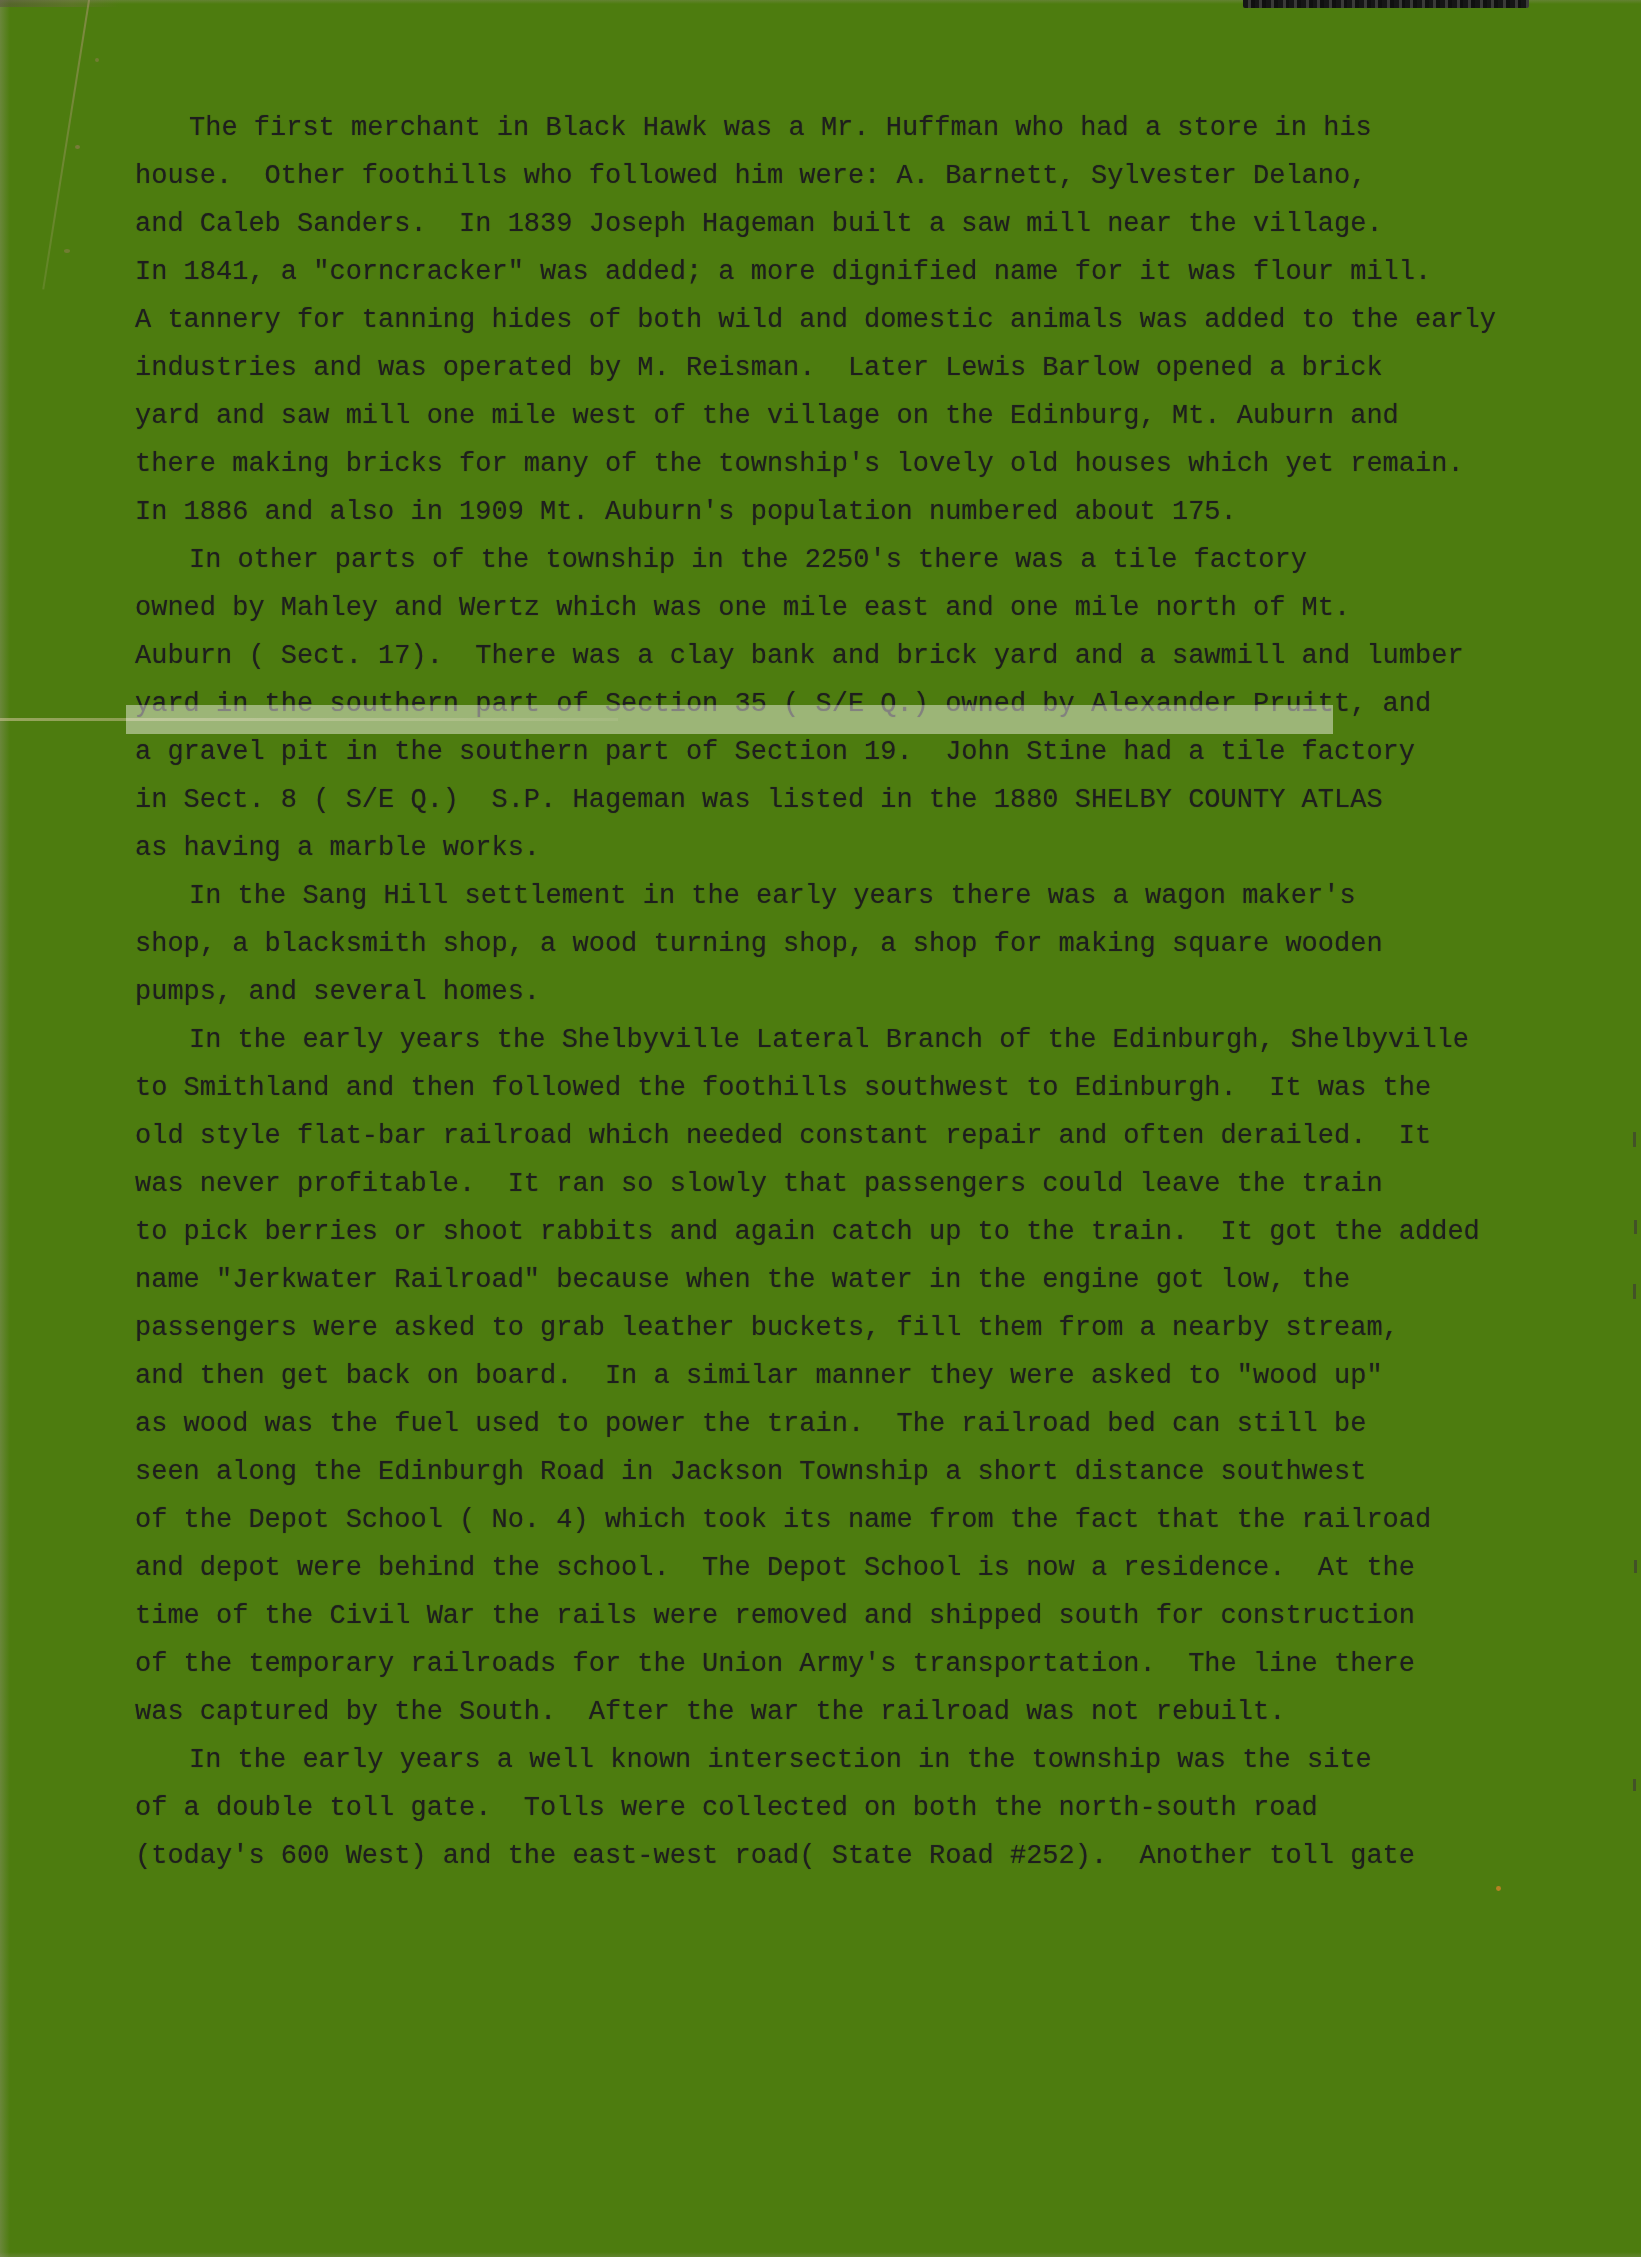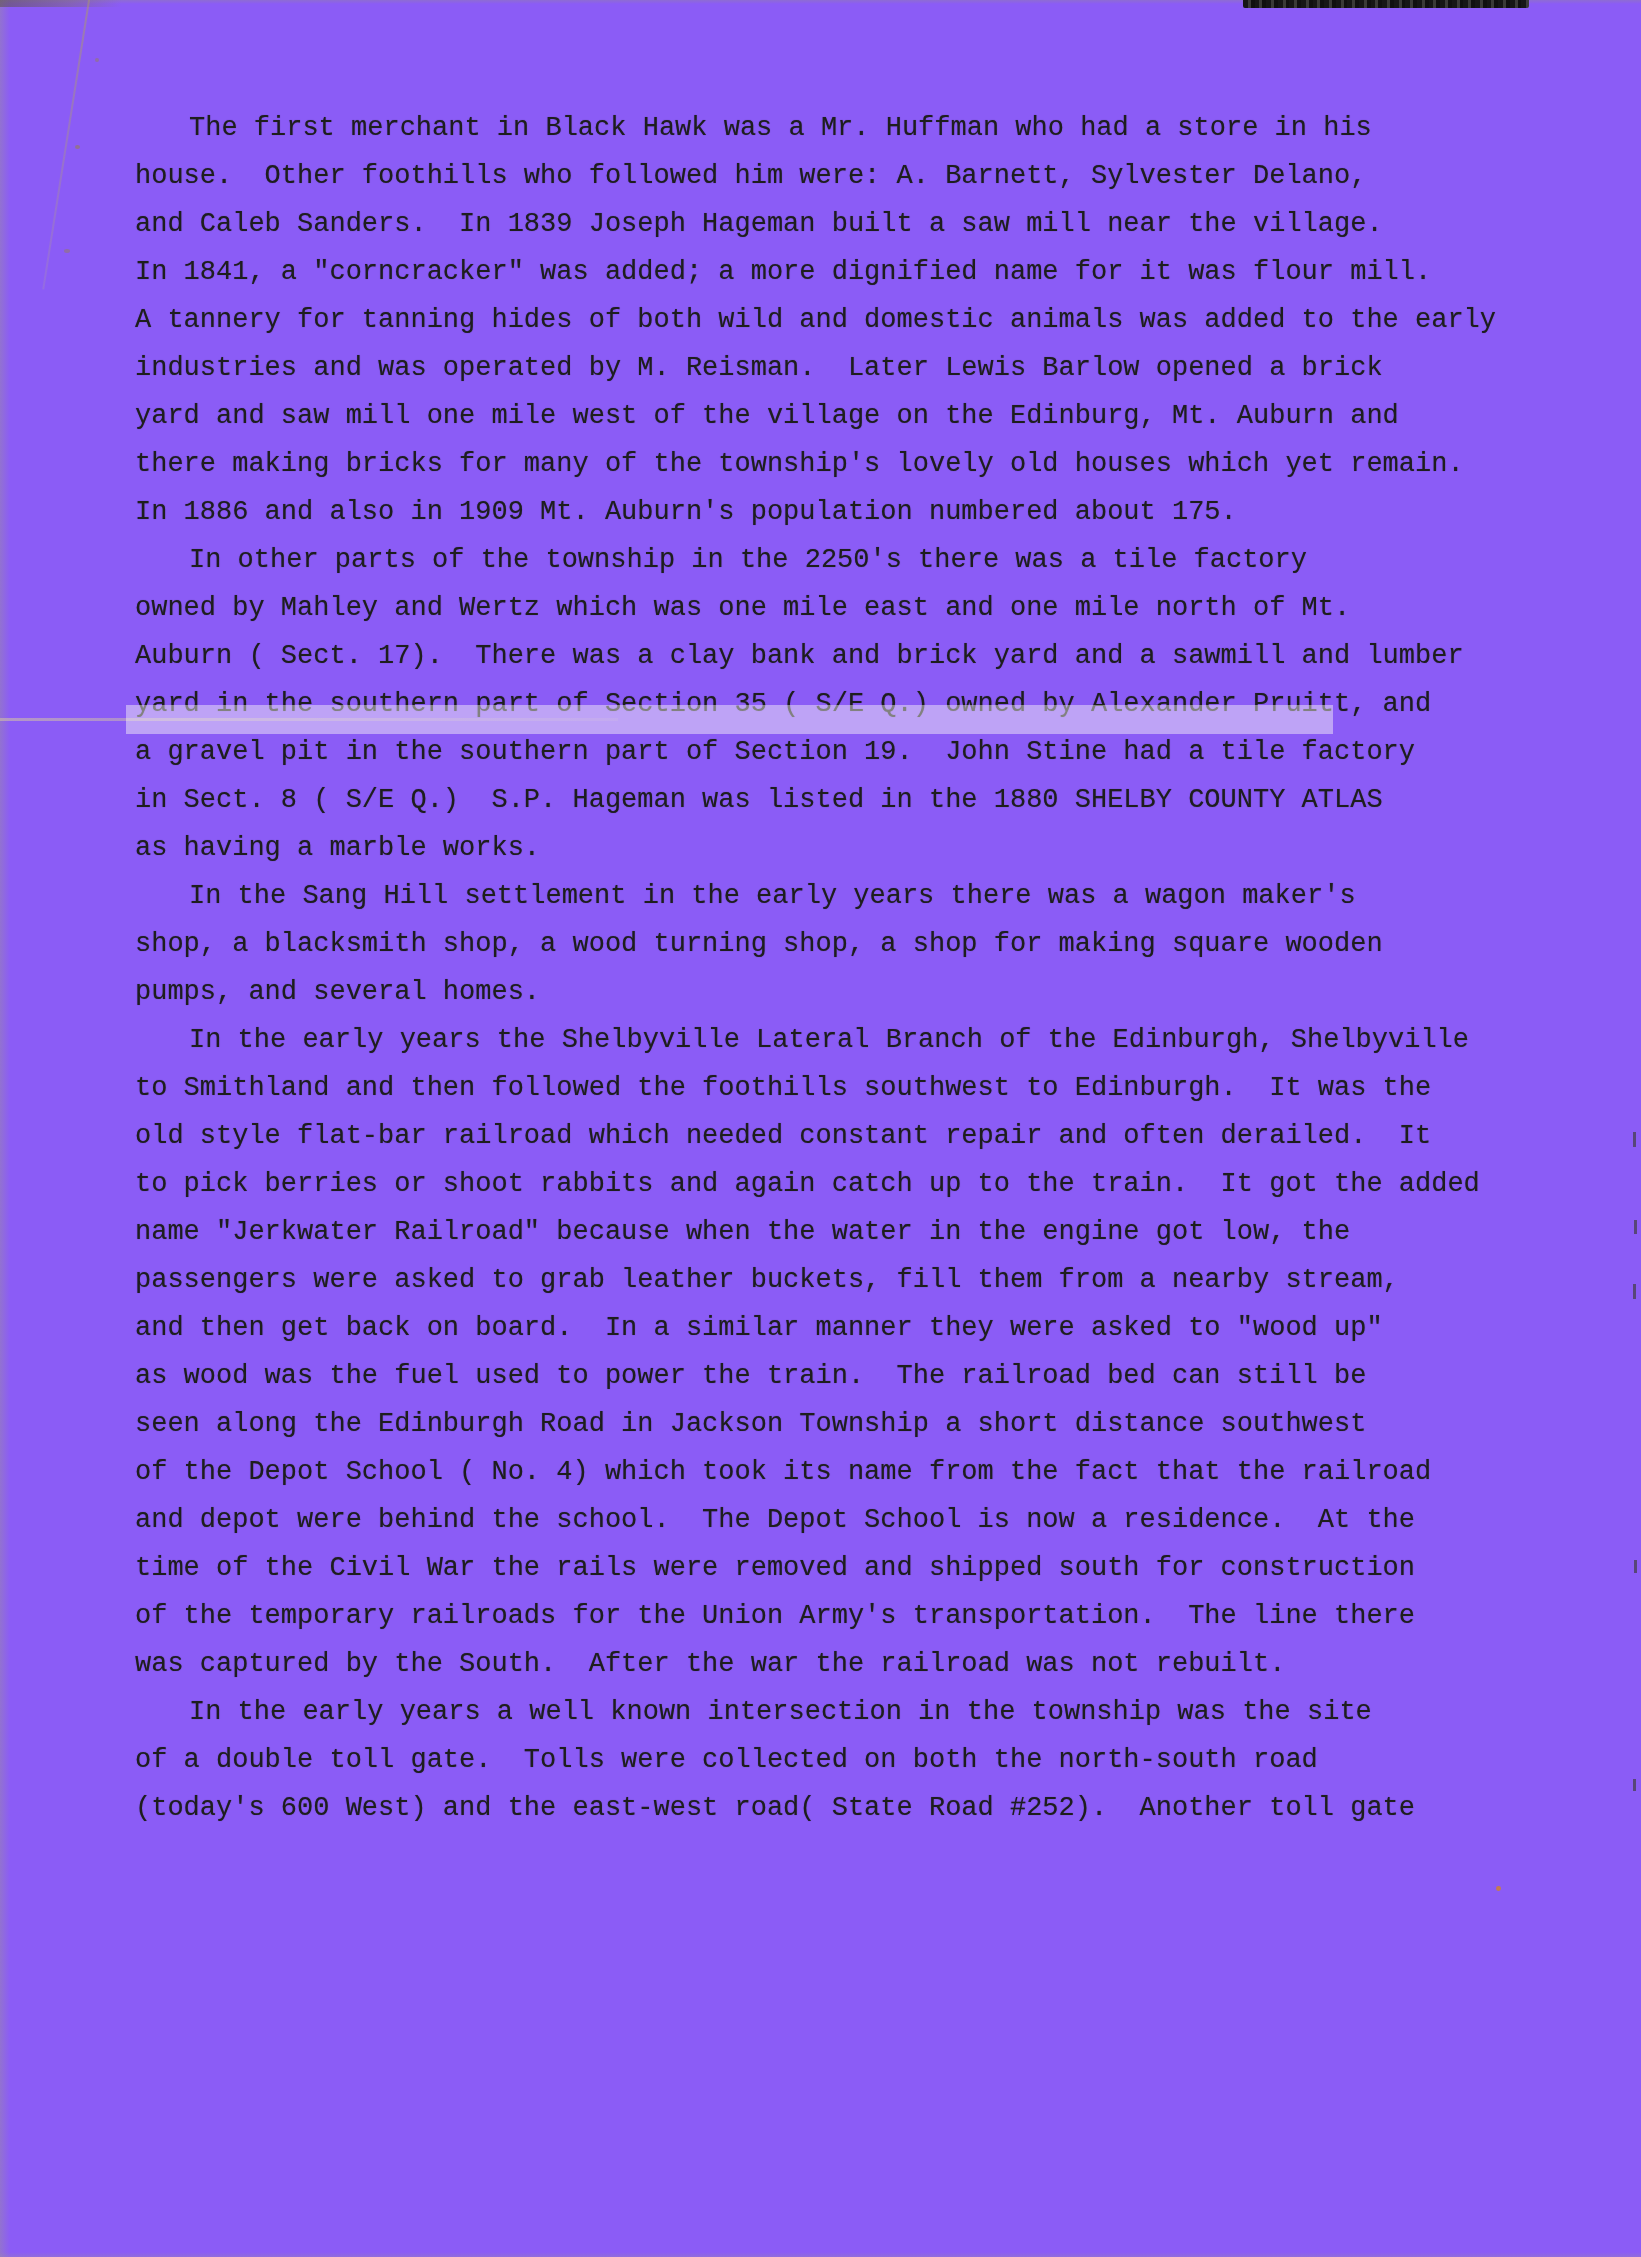--- a/index.html
+++ b/index.html
@@ -68,21 +68,21 @@
     letter-spacing: 0px;
     z-index: 2;
     text-shadow: 0 0 1px rgba(20,20,20,0.45);
   }
   .line { height: 48px; white-space: pre; }
   .line.indent { padding-left: 54px; }
 </style>
 </head>
 <body>
 
-<div class="page" style="background: #8b5cf6;">
+<div class="page" style="background: #4d7c0f;">
   <div class="edge-left"></div>
   <div class="edge-top"></div>
   <div class="edge-bottom"></div>
 
   <div class="strip-top-right"></div>
   <div class="smudge-top-left"></div>
   <div class="crease-diagonal"></div>
 
   <div class="speck" style="left:75px; top:145px; width:4.8px; height:3.9px; background:rgba(150,125,85,0.6);"></div>
   <div class="speck" style="left:64px; top:249px; width:5.8px; height:3.9px; background:rgba(150,125,85,0.5);"></div>
@@ -114,20 +114,21 @@
       <div class="line">yard in the southern part of Section 35 ( S/E Q.) owned by Alexander Pruitt, and</div>
       <div class="line">a gravel pit in the southern part of Section 19.  John Stine had a tile factory</div>
       <div class="line">in Sect. 8 ( S/E Q.)  S.P. Hageman was listed in the 1880 SHELBY COUNTY ATLAS</div>
       <div class="line">as having a marble works.</div>
       <div class="line indent">In the Sang Hill settlement in the early years there was a wagon maker's</div>
       <div class="line">shop, a blacksmith shop, a wood turning shop, a shop for making square wooden</div>
       <div class="line">pumps, and several homes.</div>
       <div class="line indent">In the early years the Shelbyville Lateral Branch of the Edinburgh, Shelbyville</div>
       <div class="line">to Smithland and then followed the foothills southwest to Edinburgh.  It was the</div>
       <div class="line">old style flat-bar railroad which needed constant repair and often derailed.  It</div>
+      <div class="line">was never profitable.  It ran so slowly that passengers could leave the train</div>
       <div class="line">to pick berries or shoot rabbits and again catch up to the train.  It got the added</div>
       <div class="line">name "Jerkwater Railroad" because when the water in the engine got low, the</div>
       <div class="line">passengers were asked to grab leather buckets, fill them from a nearby stream,</div>
       <div class="line">and then get back on board.  In a similar manner they were asked to "wood up"</div>
       <div class="line">as wood was the fuel used to power the train.  The railroad bed can still be</div>
       <div class="line">seen along the Edinburgh Road in Jackson Township a short distance southwest</div>
       <div class="line">of the Depot School ( No. 4) which took its name from the fact that the railroad</div>
       <div class="line">and depot were behind the school.  The Depot School is now a residence.  At the</div>
       <div class="line">time of the Civil War the rails were removed and shipped south for construction</div>
       <div class="line">of the temporary railroads for the Union Army's transportation.  The line there</div>

